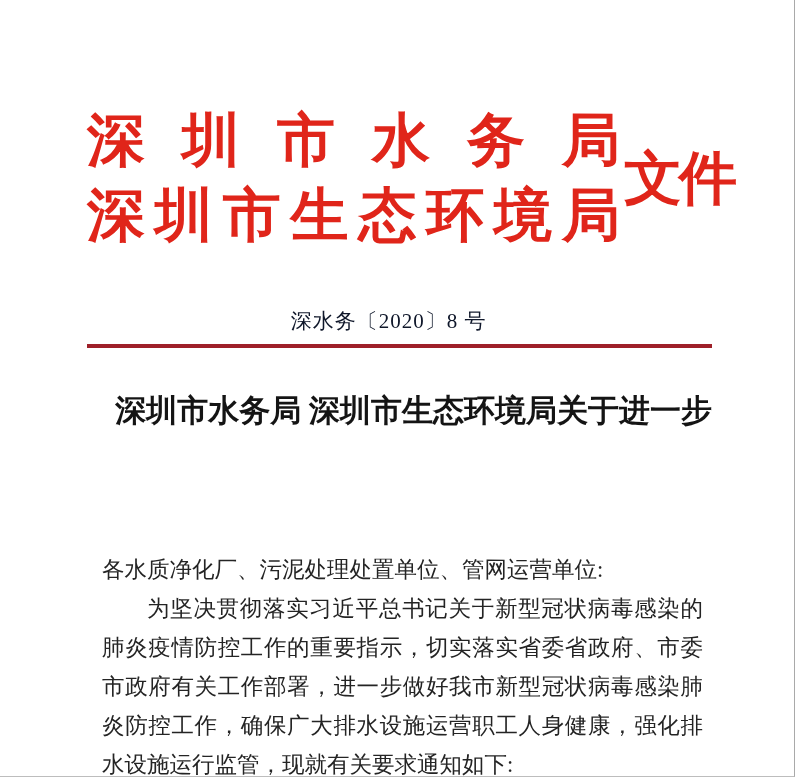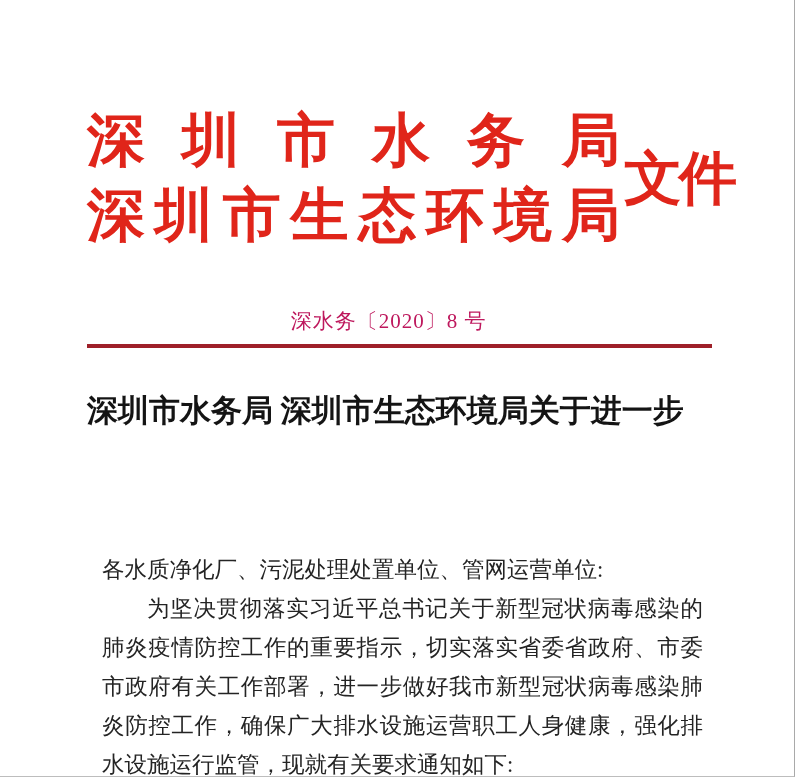--- a/index.html
+++ b/index.html
@@ -54,41 +54,41 @@
   }
 
   
   .doc-number {
     position: absolute;
     top: 307px;
     left: 0;
     width: 777px;
     text-align: center;
     font-size: 21px;
-    color: #be185d;
+    color: #0f172a;
     letter-spacing: 1px;
   }
 
   
   .red-rule {
     position: absolute;
     top: 344px;
     left: 87px;
     width: 625px;
     height: 4px;
     background: #9e2029;
   }
 
   
   .doc-title {
     position: absolute;
     top: 392px;
     left: 87px;
     width: 625px;
-    text-align: left;
+    text-align: right;
     font-size: 31px;
     font-weight: bold;
     color: #141414;
     line-height: 38px;
   }
   .title-line { display: block; white-space: nowrap; }
 
   
   .doc-body {
     position: absolute;

